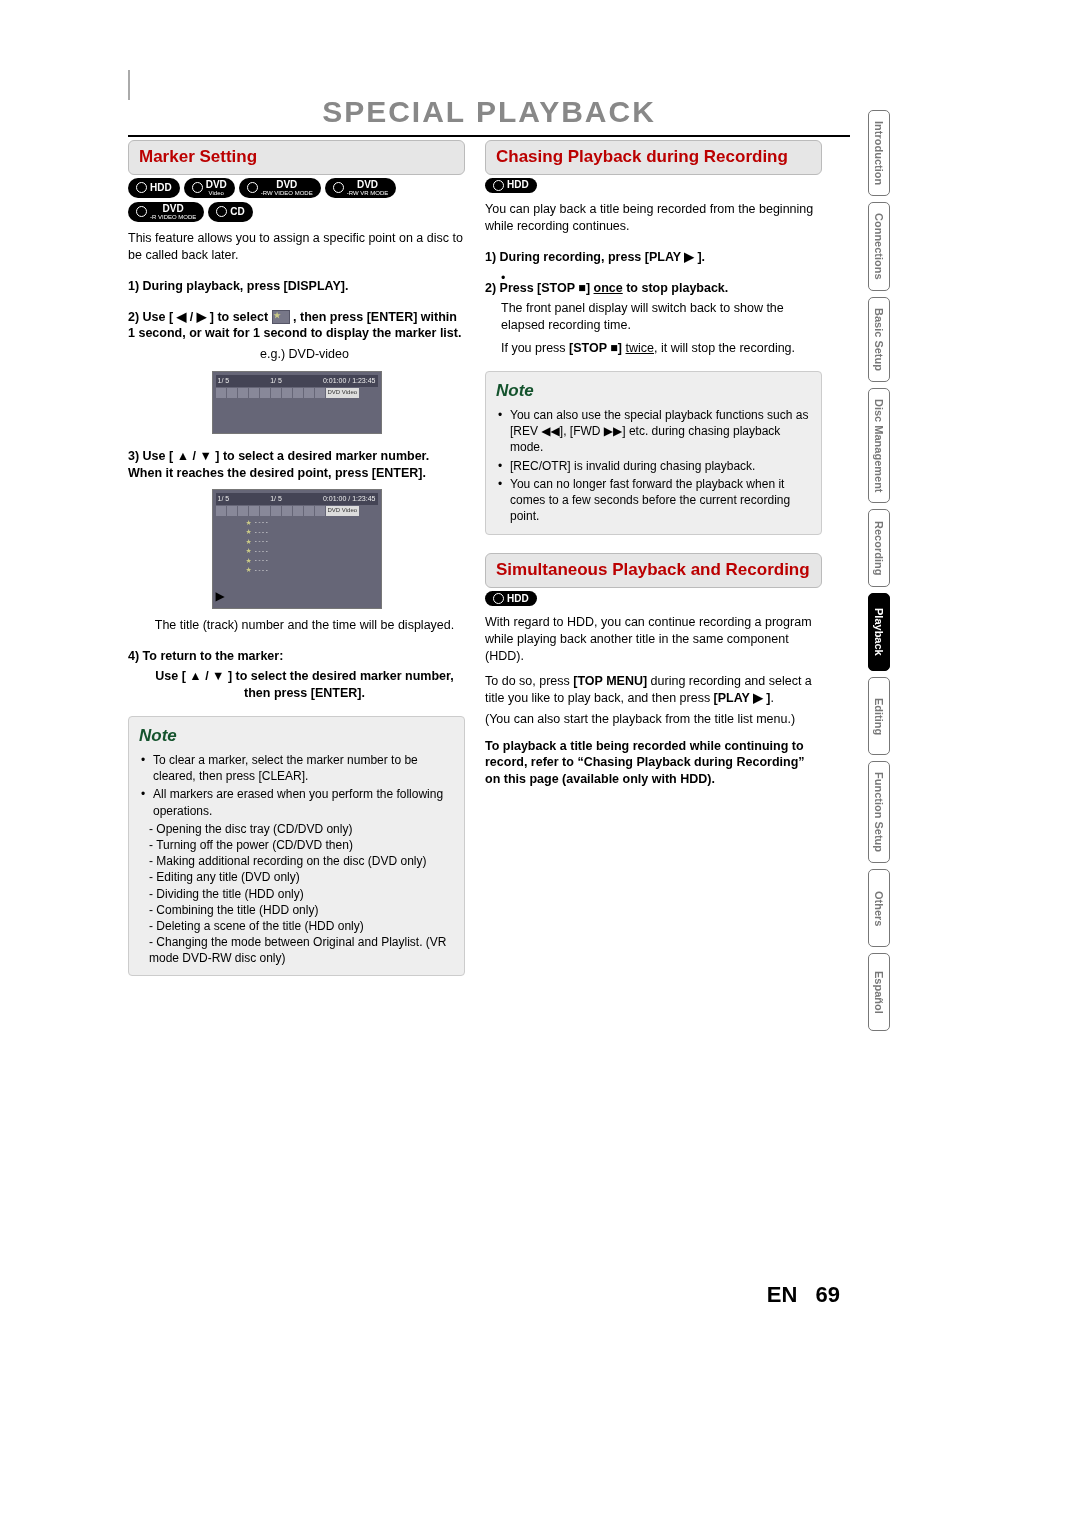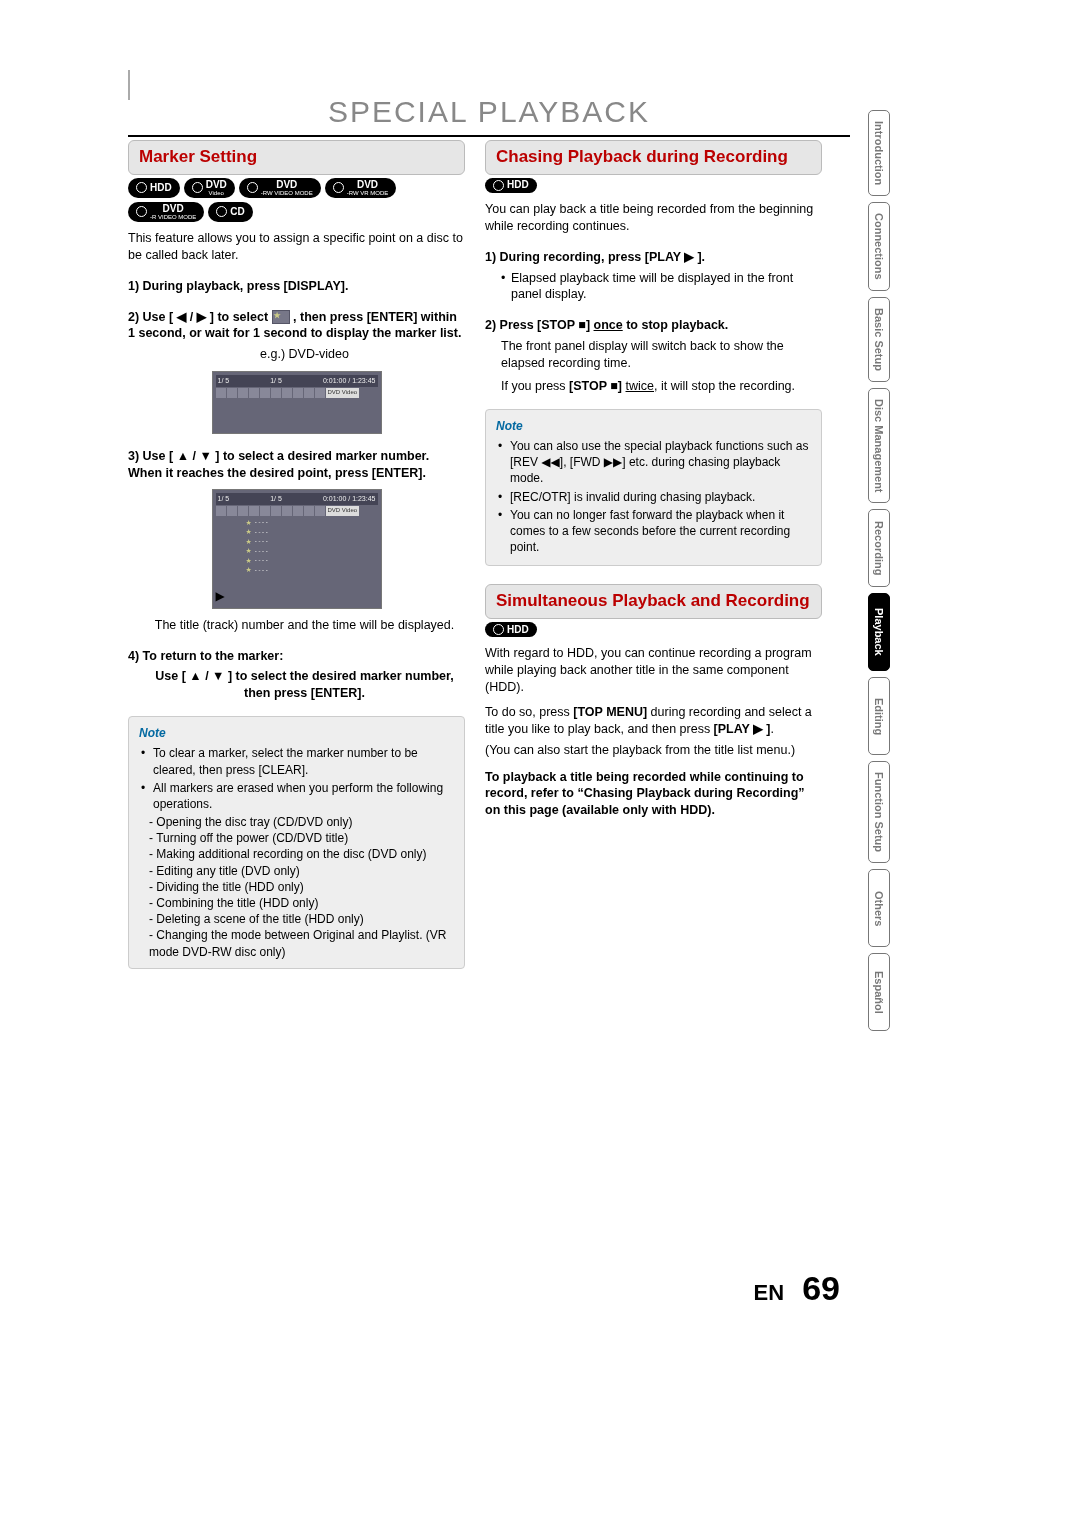--- a/index.html
+++ b/index.html
@@ -19,21 +19,21 @@
     height: 30px;
     background: #aaa;
   }
   .page-title {
     position: absolute;
     top: 95px;
     left: 128px;
     right: 230px;
     text-align: center;
     font-size: 30px;
-    font-weight: normal;
+    font-weight: bold;
     letter-spacing: 2px;
     color: #888;
     border-bottom: 2px solid #000;
     padding-bottom: 6px;
   }
   .content {
     position: absolute;
     top: 140px;
     left: 128px;
     width: 694px;
@@ -110,22 +110,22 @@
     margin-top: 14px;
     background: #eee;
     border: 1px solid #ccc;
     border-radius: 4px;
     padding: 8px 10px;
     font-size: 12px;
   }
   .note-title {
     font-style: italic;
     font-weight: bold;
-    color: #0369a1;
-    font-size: 12px;
+    color: #14532d;
+    font-size: 17px;
     margin-bottom: 4px;
   }
   .note-box li { margin-left: 14px; margin-bottom: 2px; list-style: none; position: relative; }
   .note-box li::before { content: "•"; position: absolute; left: -12px; }
   .sublist { margin-left: 10px; }
   .sublist div::before { content: "- "; }
   .side-tabs {
     position: absolute;
     right: 190px;
     top: 110px;
@@ -147,21 +147,21 @@
   }
   .tab.two-line { line-height: 1.1; }
   .tab.active { background: #000; color: #fff; border-color:#000; }
   .page-footer {
     position: absolute;
     bottom: 220px;
     right: 240px;
     font-size: 22px;
     font-weight: bold;
   }
-  .page-footer .pg { font-size: 34px; margin-left: 12px; margin-top: 15px; }
+  .page-footer .pg { font-size: 22px; margin-left: 12px; margin-top: 15px; }
   .marker-icon {
     display:inline-block; width:18px; height:14px; background:#778; vertical-align:middle;
     border:1px solid #556; position:relative;
   }
   .marker-icon::after{content:"★";color:#cc8;font-size:8px;position:absolute;left:1px;top:0;}
   u { text-decoration: underline; }
   .sym { font-family: Arial; }
 </style>
 </head>
 <body>
@@ -284,21 +284,21 @@
       <div class="indent" style="font-weight:bold">Use [ ▲ / ▼ ] to select the desired marker number, then press [ENTER].</div>
 
       <div class="note-box">
         <div class="note-title">Note</div>
         <ul id="left-note-items">
             <li>To clear a marker, select the marker number to be cleared, then press [CLEAR].</li>
             <li>All markers are erased when you perform the following operations.</li>
           </ul>
         <div class="sublist" id="left-sublist">
             <div>Opening the disc tray (CD/DVD only)</div>
-            <div>Turning off the power (CD/DVD title)</div>
+            <div>Turning off the power (CD/DVD then)</div>
             <div>Making additional recording on the disc (DVD only)</div>
             <div>Editing any title (DVD only)</div>
             <div>Dividing the title (HDD only)</div>
             <div>Combining the title (HDD only)</div>
             <div>Deleting a scene of the title (HDD only)</div>
             <div>Changing the mode between Original and Playlist. (VR mode DVD-RW disc only)</div>
           </div>
       </div>
     </div>
 
@@ -307,21 +307,21 @@
       <div class="badges">
         <span class="badge disc">
             <span class="stack">
               <span>HDD</span>
             </span>
           </span>
       </div>
       <div>You can play back a title being recorded from the beginning while recording continues.</div>
 
       <div class="step">1) During recording, press [PLAY ▶ ].</div>
-      <div class="step-body" style="position:relative;padding-left:10px"><span style="position:absolute;left:0">•</span><span>Elapsed playback time will be displayed in the front panel display.</span></div>
+      <div class="step-body" style="position:relative;padding-left:10px"><span style="position:absolute;left:0">•</span></div>
 
       <div class="step">
         <span>2) Press [STOP ■] </span><u>once</u><span> to stop playback.</span>
       </div>
       <div class="step-body">The front panel display will switch back to show the elapsed recording time.</div>
       <div class="step-body">
         <span>If you press </span><b>[STOP ■]</b> <u>twice</u><span>, it will stop the recording.</span>
       </div>
 
       <div class="note-box">

